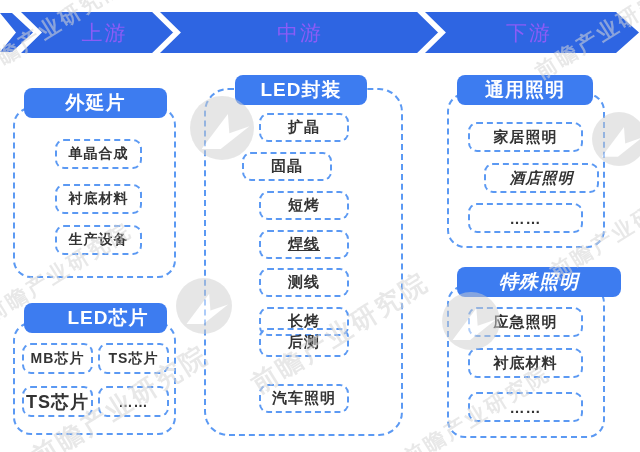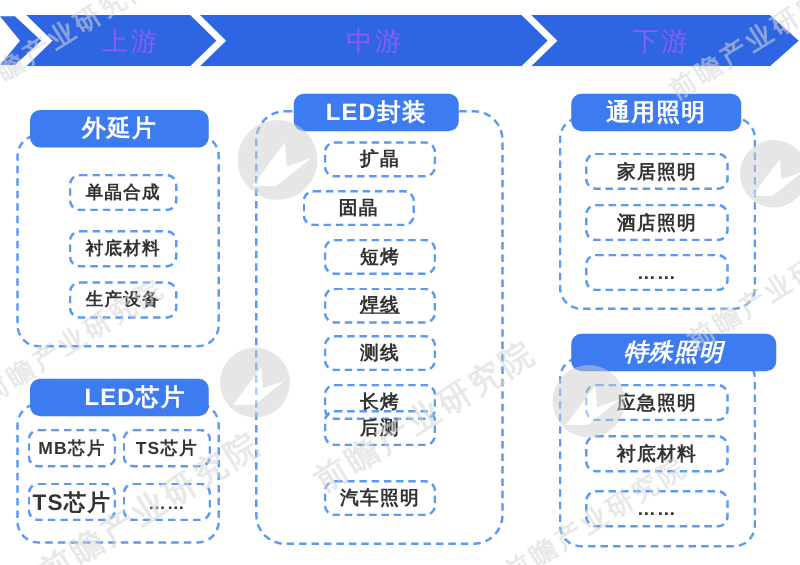--- a/index.html
+++ b/index.html
@@ -89,21 +89,21 @@
 <div class="item" style="left:259px;top:191px;width:90px;height:29px;">短烤</div>
 <div class="item" style="left:259px;top:230px;width:90px;height:29px;text-decoration:underline;">焊线</div>
 <div class="item" style="left:259px;top:268px;width:90px;height:29px;">测线</div>
 <div class="item" style="left:259px;top:307px;width:90px;height:29px;">长烤</div>
 <div class="item" style="left:259px;top:328px;width:90px;height:29px;">后测</div>
 <div class="item" style="left:259px;top:384px;width:90px;height:29px;">汽车照明</div>
 
 <div class="group-header" style="left:457px;top:75px;width:136px;height:30px;">通用照明</div>
 <div class="dash-container" style="left:447px;top:93px;width:158px;height:155px;"></div>
 <div class="item" style="left:468px;top:122px;width:115px;height:30px;">家居照明</div>
-<div class="item" style="left:468px;top:163px;width:115px;height:30px;">酒店照明</div>
+<div class="item" style="left:484px;top:163px;width:115px;height:30px;font-style:italic;">酒店照明</div>
 <div class="item" style="left:468px;top:203px;width:115px;height:30px;">……</div>
 
 <div class="group-header" style="left:457px;top:267px;width:164px;height:30px;font-style:italic;">特殊照明</div>
 <div class="dash-container" style="left:447px;top:285px;width:158px;height:153px;"></div>
 <div class="item" style="left:468px;top:307px;width:115px;height:30px;">应急照明</div>
 <div class="item" style="left:468px;top:348px;width:115px;height:30px;">衬底材料</div>
 <div class="item" style="left:468px;top:392px;width:115px;height:30px;">……</div>
 
 <div class="wm" style="left:-28px;top:60px;">前瞻产业研究院</div>
 <div class="wm" style="left:530px;top:62px;">前瞻产业研究院</div>

